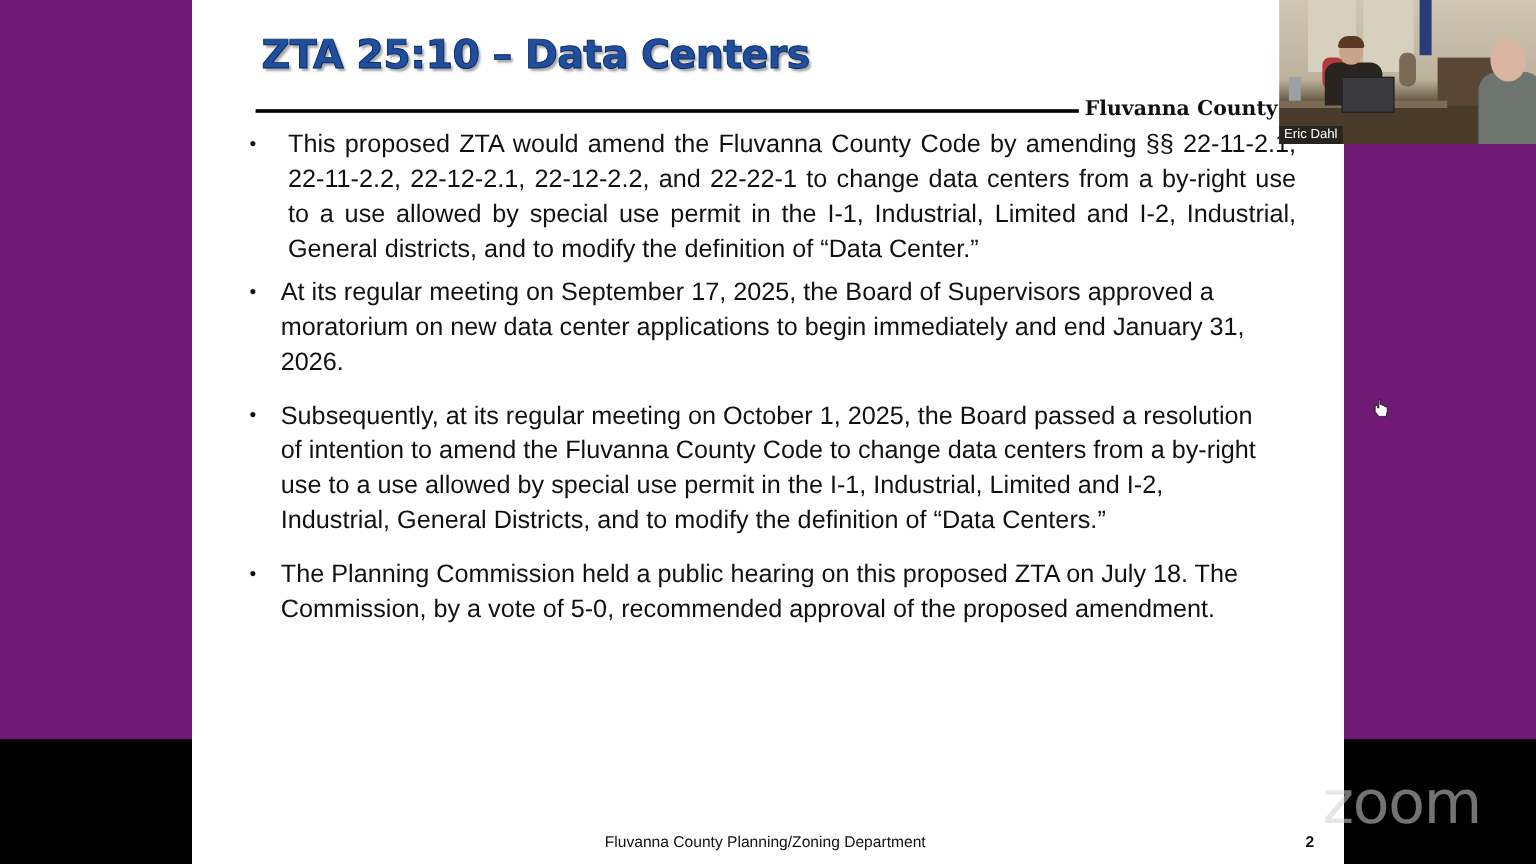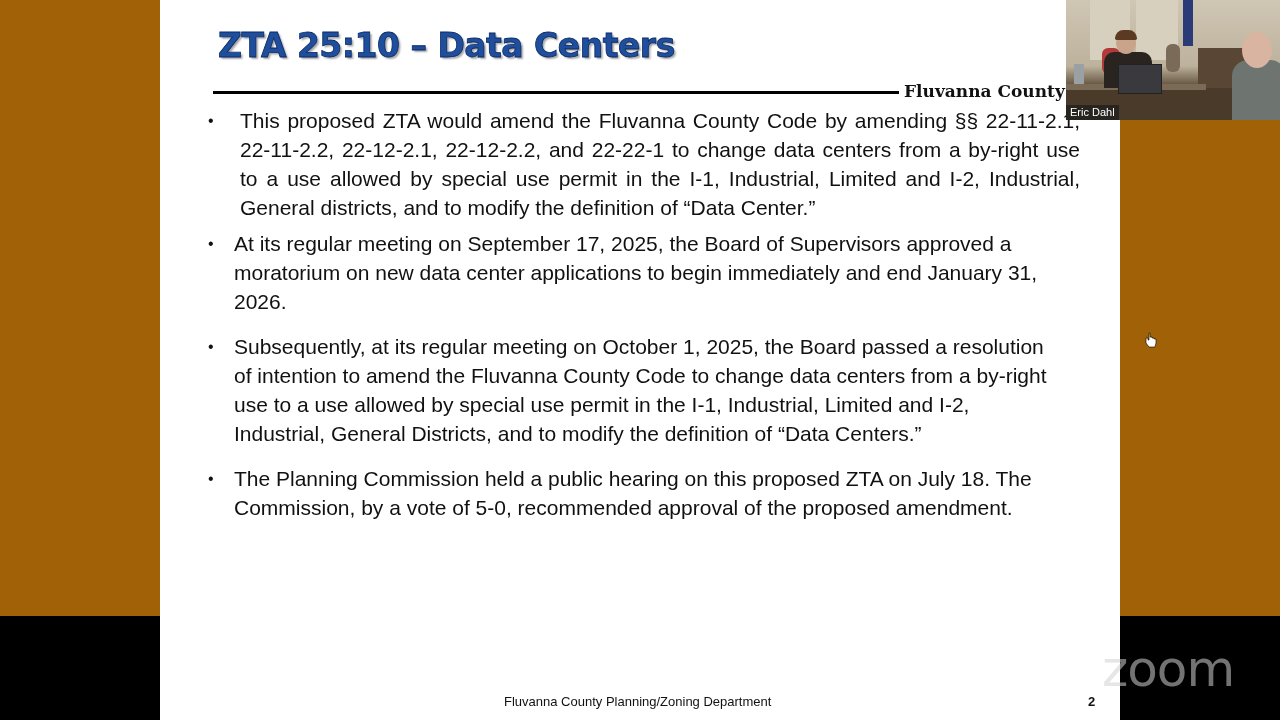--- a/index.html
+++ b/index.html
@@ -5,21 +5,21 @@
   html, body {
     margin: 0; padding: 0;
     width: 1280px; height: 720px;
     background: #000;
     overflow: hidden;
     font-family: "Liberation Sans", sans-serif;
   }
   .stage {
     position: relative;
     width: 1280px; height: 616px;
-    background: #a16207;
+    background: #701a75;
   }
   .slide {
     position: absolute;
     left: 160px; top: 0;
     width: 960px; height: 720px;
     background: #fff;
   }
   .slide-title {
     position: absolute;
     left: 58px; top: 26px;

